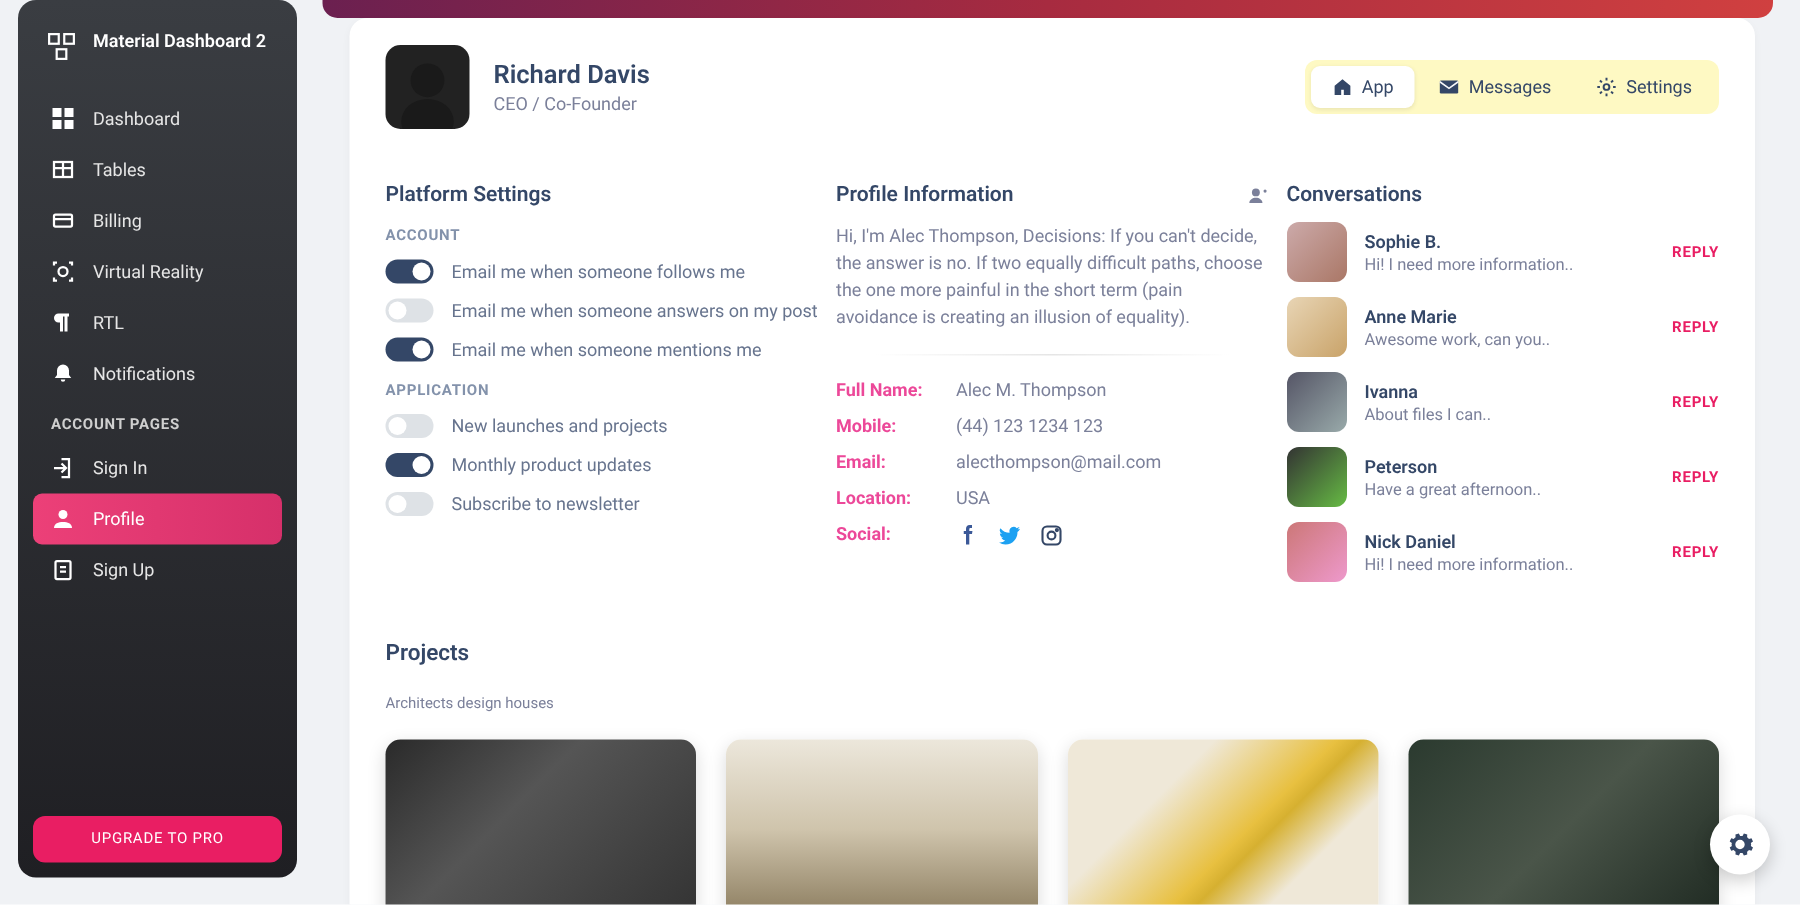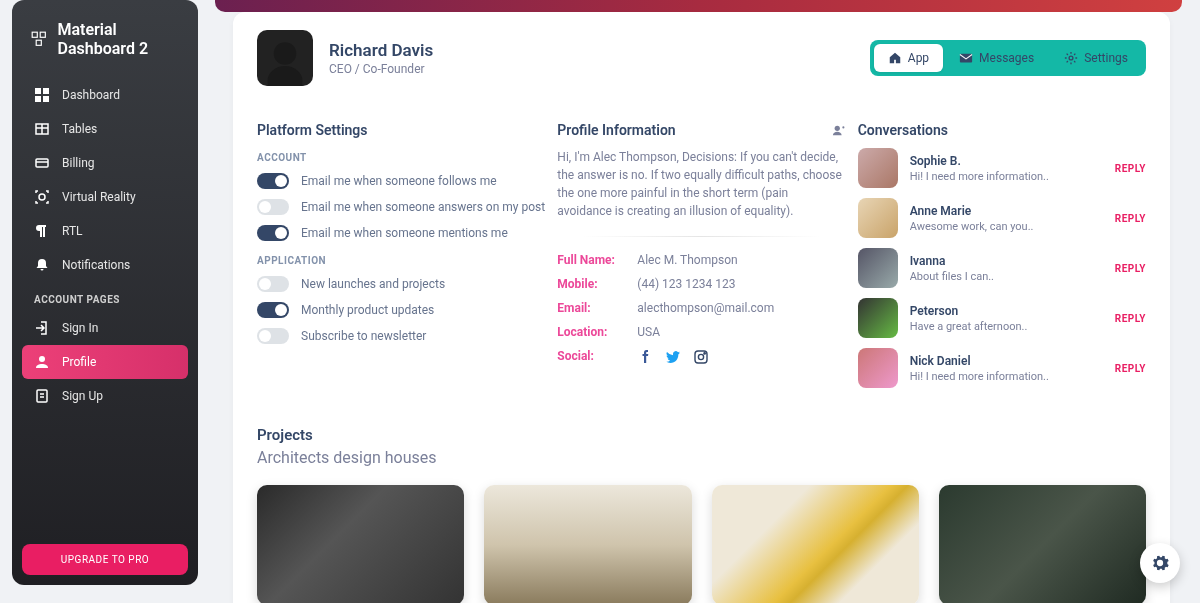--- a/index.html
+++ b/index.html
@@ -19,24 +19,24 @@
     height: 585px;
     background: linear-gradient(180deg, #3a3d42 0%, #1f1f23 100%);
     border-radius: 12px;
     color: #fff;
     padding: 16px 10px 10px 10px;
     display: flex;
     flex-direction: column;
   }
   .brand {
     display: flex;
-    align-items: center;
+    align-items: flex-start;
     gap: 10px;
     padding: 4px 8px 14px 8px;
-    font-size: 16px;
+    font-size: 12px;
     font-weight: 600;
   }
   .brand-icon {
     width: 22px;
     height: 22px;
     display:flex;align-items:center;justify-content:center;
   }
   .nav {
     flex: 1;
     overflow: hidden;
@@ -105,21 +105,21 @@
     background:#222;
     display:flex;align-items:flex-end;justify-content:center;
     overflow:hidden;
   }
   .avatar svg { width:50px;height:50px; }
   .name-block h3 { font-size:17px; color:#344767; font-weight:600; }
   .name-block p { font-size:12px; color:#7b809a; margin-top:2px; }
   .tab-group {
     margin-left:auto;
     display:flex;
-    background:#14b8a6;
+    background:#fef9c3;
     border-radius:8px;
     padding:4px;
     gap:2px;
   }
   .tab {
     display:flex;align-items:center;gap:6px;
     padding:7px 14px;
     font-size:12px;
     color:#344767;
     border-radius:6px;
@@ -185,21 +185,21 @@
   .convo-name { font-size:12px;font-weight:600;color:#344767; }
   .convo-msg { font-size:11px;color:#7b809a;margin-top:2px; }
   .reply-btn {
     font-size:10px;font-weight:700;color:#e91e63;letter-spacing:0.5px;cursor:pointer;
   }
 
   .projects-head {
     margin-top:28px;
   }
   .projects-head h4 { font-size:15px;font-weight:600;color:#344767; }
-  .projects-head p { font-size:16px;color:#7b809a;margin-top:4px; }
+  .projects-head p { font-size:10px;color:#7b809a;margin-top:20px; }
   .projects-grid {
     display:grid;grid-template-columns:repeat(4,1fr);gap:20px;margin-top:18px;
   }
   .proj-img {
     height:120px;border-radius:10px;box-shadow:0 4px 12px rgba(0,0,0,0.15);
   }
   .proj-img.p1{background:linear-gradient(135deg,#2a2a2a,#555 40%,#333);}
   .proj-img.p2{background:linear-gradient(180deg,#ece7db,#cfc4ac,#8a7b5d);}
   .proj-img.p3{background:linear-gradient(135deg,#efe8d8 30%,#e8c040 55%,#d6b030 60%,#efe8d8 75%);}
   .proj-img.p4{background:linear-gradient(135deg,#2b3a2f,#4a5549,#1f2a22);}

